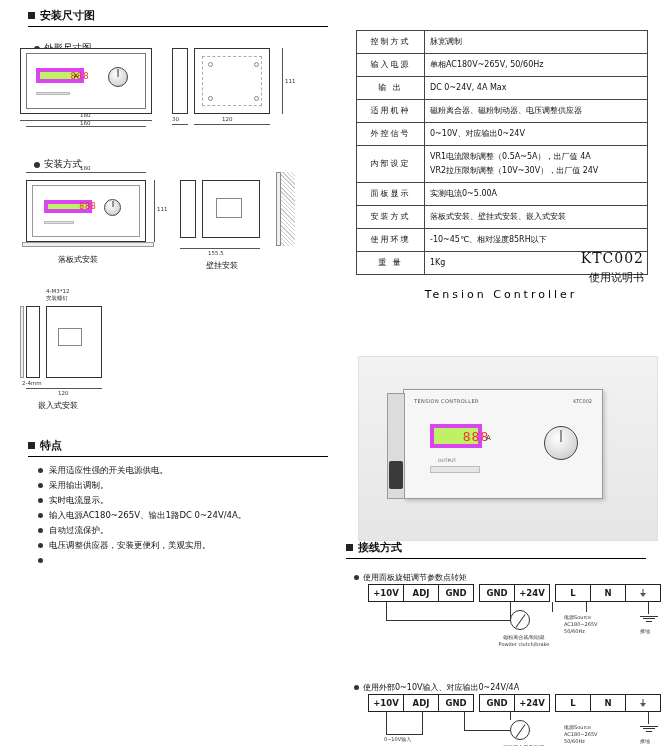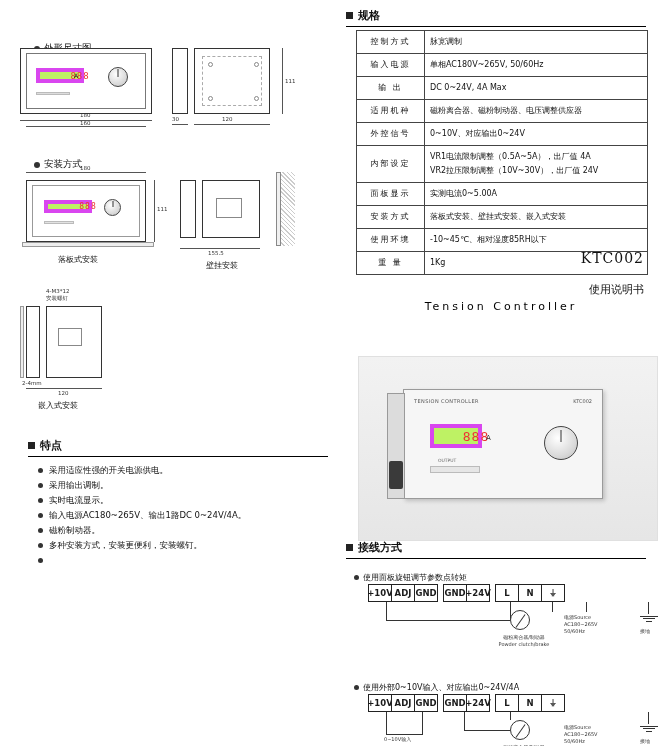--- a/index.html
+++ b/index.html
@@ -98,21 +98,21 @@
     width: 68px; text-align: center; letter-spacing: 2px; color: #111;
   }
   table.spec td.v { color: #111; }
 
   .model-no {
     text-align: right; font-size: 14px; letter-spacing: 1px;
     margin-top: 12px; padding-right: 22px; color: #111;
     font-family: "DejaVu Serif", serif;
   }
   .model-sub {
-    text-align: right; font-size: 11px; margin-top: 16px;
+    text-align: right; font-size: 11px; margin-top: 4px;
     padding-right: 22px; color: #111;
   }
   .title-cn {
     text-align: center; font-size: 19px; letter-spacing: 7px;
     margin-top: 16px; color: #000; font-weight: normal;
   }
   .title-en {
     text-align: center; font-size: 11px; letter-spacing: 3px;
     margin-top: 3px; color: #000;
   }
@@ -122,21 +122,21 @@
     background: linear-gradient(180deg,#f2f2f2 0%, #e6e6e6 100%);
     border: 1px solid #e0e0e0;
   }
 
   
   .wire-block { position: relative; width: 300px; height: 72px; margin: 6px 0 0 14px; }
   .term-row { position: absolute; left: 0; top: 0; display: flex; }
   .term {
     border: 1px solid #222; background: #fff;
     font-size: 8.5px; font-weight: bold;
-    width: 24px; height: 18px;
+    width: 36px; height: 18px;
     display: flex; align-items: center; justify-content: center;
     margin-right: -1px;
     font-family: "DejaVu Sans", sans-serif;
   }
   .term.sep { margin-right: 5px; }
   .wtxt { position: absolute; font-size: 5px; color: #333; line-height: 7px; }
   .wline { position: absolute; background: #333; }
   .coil {
     position: absolute; width: 20px; height: 20px; border: 1px solid #333;
     border-radius: 50%; background: #fff;
@@ -148,20 +148,27 @@
   .gnd { position: absolute; }
   .gnd i { display: block; background: #333; height: 1px; margin: 1.5px auto; }
 </style>
 </head>
 <body>
 
 <div class="page">
 
   <div class="col-left">
 
+    <div style="position:absolute; left:28px; top:8px; width:300px;">
+      <div class="sec-head">
+        <span class="sq"></span>
+        <span>安装尺寸图</span>
+      </div>
+      <div class="hr-line"></div>
+    </div>
 
     <div style="position:absolute; left:34px; top:32px;">
       <div class="sub-head">
         <span class="dot"></span>
         <span>外形尺寸图</span>
       </div>
     </div>
 
     <div class="dwg" style="left:20px; top:48px; width:145px; height:80px;">
       <div class="box-outline" style="left:0; top:0; width:132px; height:66px;"></div>
@@ -244,36 +251,29 @@
       <div class="sec-head">
         <span class="sq"></span>
         <span>特点</span>
       </div>
       <div class="hr-line"></div>
       <ul class="feat-list">
         <li>采用适应性强的开关电源供电。</li>
         <li>采用输出调制。</li>
         <li>实时电流显示。</li>
         <li>输入电源AC180~265V、输出1路DC 0~24V/4A。</li>
-        <li>磁粉制动器。</li>
-        <li>多种安装方式，安装更便利，安装螺钉。</li>
+        <li>自动过流保护。</li>
+        <li>电压调整供应器，安装更便利，美观实用。</li>
         <li></li>
       </ul>
     </div>
   </div>
 
   <div class="col-right">
 
-    <div style="position:absolute; left:10px; top:8px; width:300px;">
-      <div class="sec-head">
-        <span class="sq"></span>
-        <span>规格</span>
-      </div>
-      <div class="hr-line"></div>
-    </div>
 
     <table class="spec" style="position:absolute; left:10px; top:24px;padding-left:8px;">
       <tbody>
         <tr>
           <td class="k">控制方式</td>
           <td class="v">脉宽调制</td>
         </tr>
         <tr>
           <td class="k">输入电源</td>
           <td class="v">单相AC180V~265V, 50/60Hz</td>

